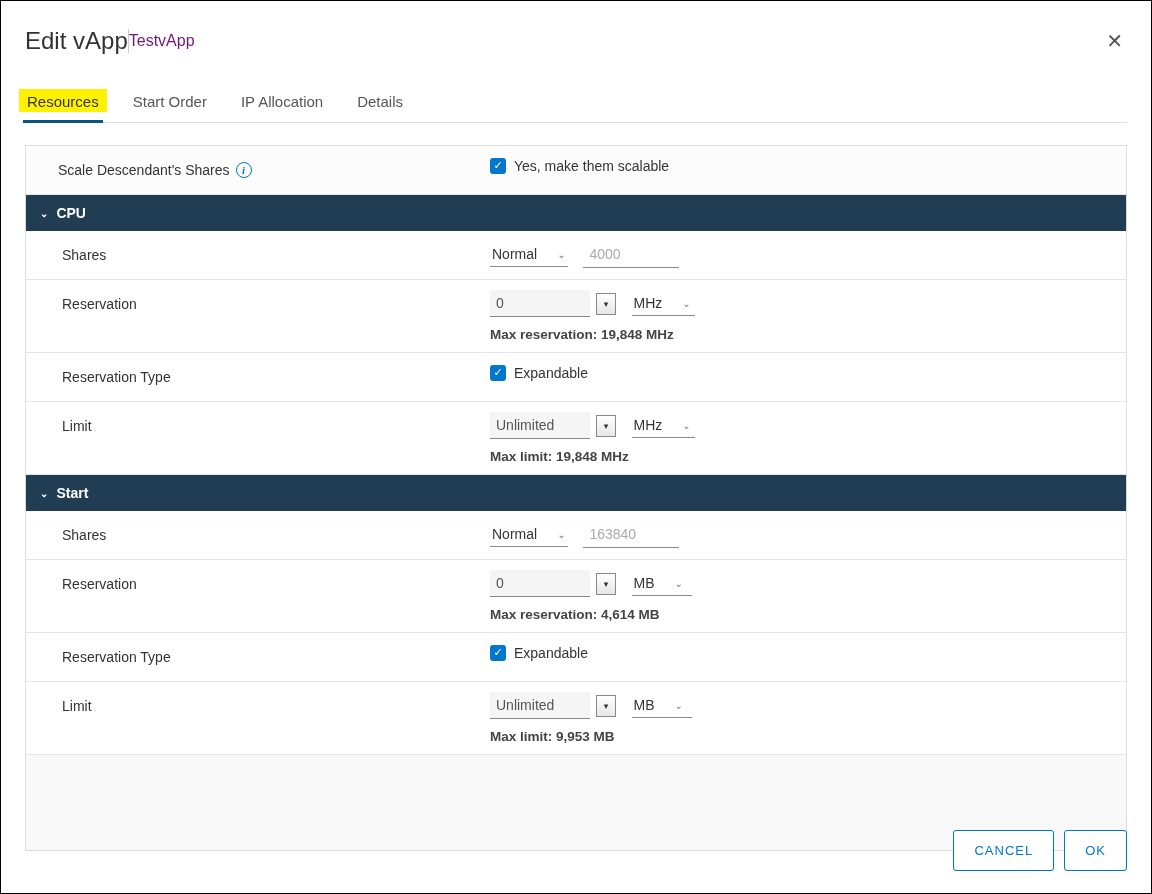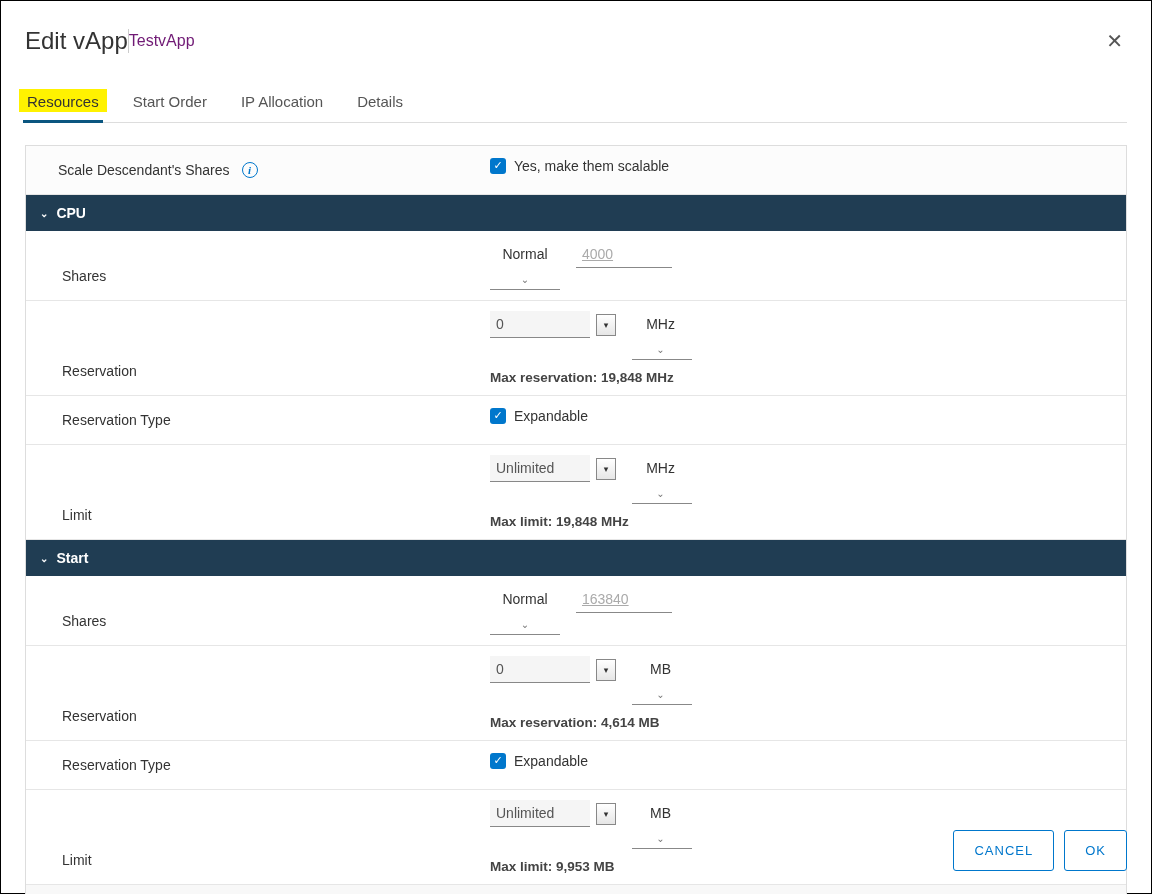--- a/index.html
+++ b/index.html
@@ -14,43 +14,43 @@
   
   .tabs { display: flex; gap: 30px; margin-top: 28px; border-bottom: 1px solid #ddd; }
   .tab { padding: 8px 2px 12px 2px; font-size: 15px; color: #555; cursor: pointer; position: relative; }
   .tab.active { color: #333; }
   .tab.active .hl { position:absolute; left:-6px; right:-6px; top:4px; bottom:10px; background:#fff200; z-index:-1; }
   .tab.active::after { content:""; position:absolute; left:-2px; right:-2px; bottom:-1px; height:3px; background:#0a5680; }
   
   .panel { border:1px solid #ddd; margin-top:22px; background:#fff; }
   .row { display:flex; border-bottom:1px solid #e6e6e6; }
   .row.noborder { border-bottom:none; }
-  .label-col { width:450px; padding: 16px 14px 16px 32px; font-size:14px; color:#333; display:flex; align-items:flex-end; gap:12px;}
+  .label-col { width:450px; padding: 16px 14px 16px 32px; font-size:14px; color:#333; display:flex; align-items:flex-start; gap:6px;}
   .label-col.indent { padding-left: 36px; }
   .value-col { flex:1; padding:10px 14px; font-size:14px; color:#333; }
   
   .section-hdr { background:#203d53; color:#fff; padding: 10px 14px; display:flex; align-items:center; gap:8px; font-size:14px; font-weight:600; cursor:pointer; }
   .chev { display:inline-block; transform: rotate(0deg); font-size:10px; }
   
   .info-icon { display:inline-flex; width:16px; height:16px; border:1.5px solid #0077cc; border-radius:50%; align-items:center; justify-content:center; font-size:11px; color:#0077cc; font-style:italic; font-weight:bold; font-family: serif;}
   
   .checkbox { display:inline-flex; align-items:center; gap:8px; }
   .cb-box { width:16px; height:16px; background:#0077cc; border-radius:3px; display:flex; align-items:center; justify-content:center; color:#fff; font-size:11px; }
   
-  .select { display:inline-flex; align-items:center; border-bottom:1px solid #888; padding: 4px 2px; gap:12px; min-width:70px; cursor:pointer; margin-right:12px; font-size:14px; color:#333;flex-direction:column;}
+  .select { display:inline-flex; align-items:center; border-bottom:1px solid #888; padding: 4px 2px; gap:20px; min-width:70px; cursor:pointer; margin-right:12px; font-size:14px; color:#333;}
   .select .caret { font-size:10px; color:#777; }
   .select.unit { min-width:60px; justify-content:flex-start; padding-right:4px;}
   
   .spin-group { display:inline-flex; align-items:center; gap:6px; }
   .spin-input { border:none; border-bottom:1px solid #888; background:#f5f5f5; padding:5px 6px; width:100px; font-size:14px; color:#555;}
   .spin-btn { width:20px; height:22px; border:1px solid #888; background:linear-gradient(#fff,#e6e6e6); display:flex; align-items:center; justify-content:center; font-size:9px; cursor:pointer; color:#333;}
   
   .helper { font-size:13.5px; color:#444; margin-top:10px;font-weight:bold; }
   
-  .shares-val { border:none; border-bottom:1px solid #888; background:#fff; padding:5px 6px; width:96px; color:#aaa; font-size:14px;text-decoration:underline;}
+  .shares-val { border:none; border-bottom:1px solid #888; background:#fff; padding:5px 6px; width:96px; color:#aaa; font-size:14px;}
   
   .filler { height: 96px; background:#f8f8f8; border-top:1px solid #e6e6e6;}
   
   .footer { position:absolute; bottom:22px; right:24px; display:flex; gap:10px; }
   .btn { border:1px solid #0077cc; background:#fff; color:#0077cc; padding:12px 20px; font-size:13px; letter-spacing:1px; border-radius:3px; cursor:pointer;margin-top:21px; }
   .btn.primary { }
   
   .row-top { background:#fcfcfc; }
 </style>
 </head>

